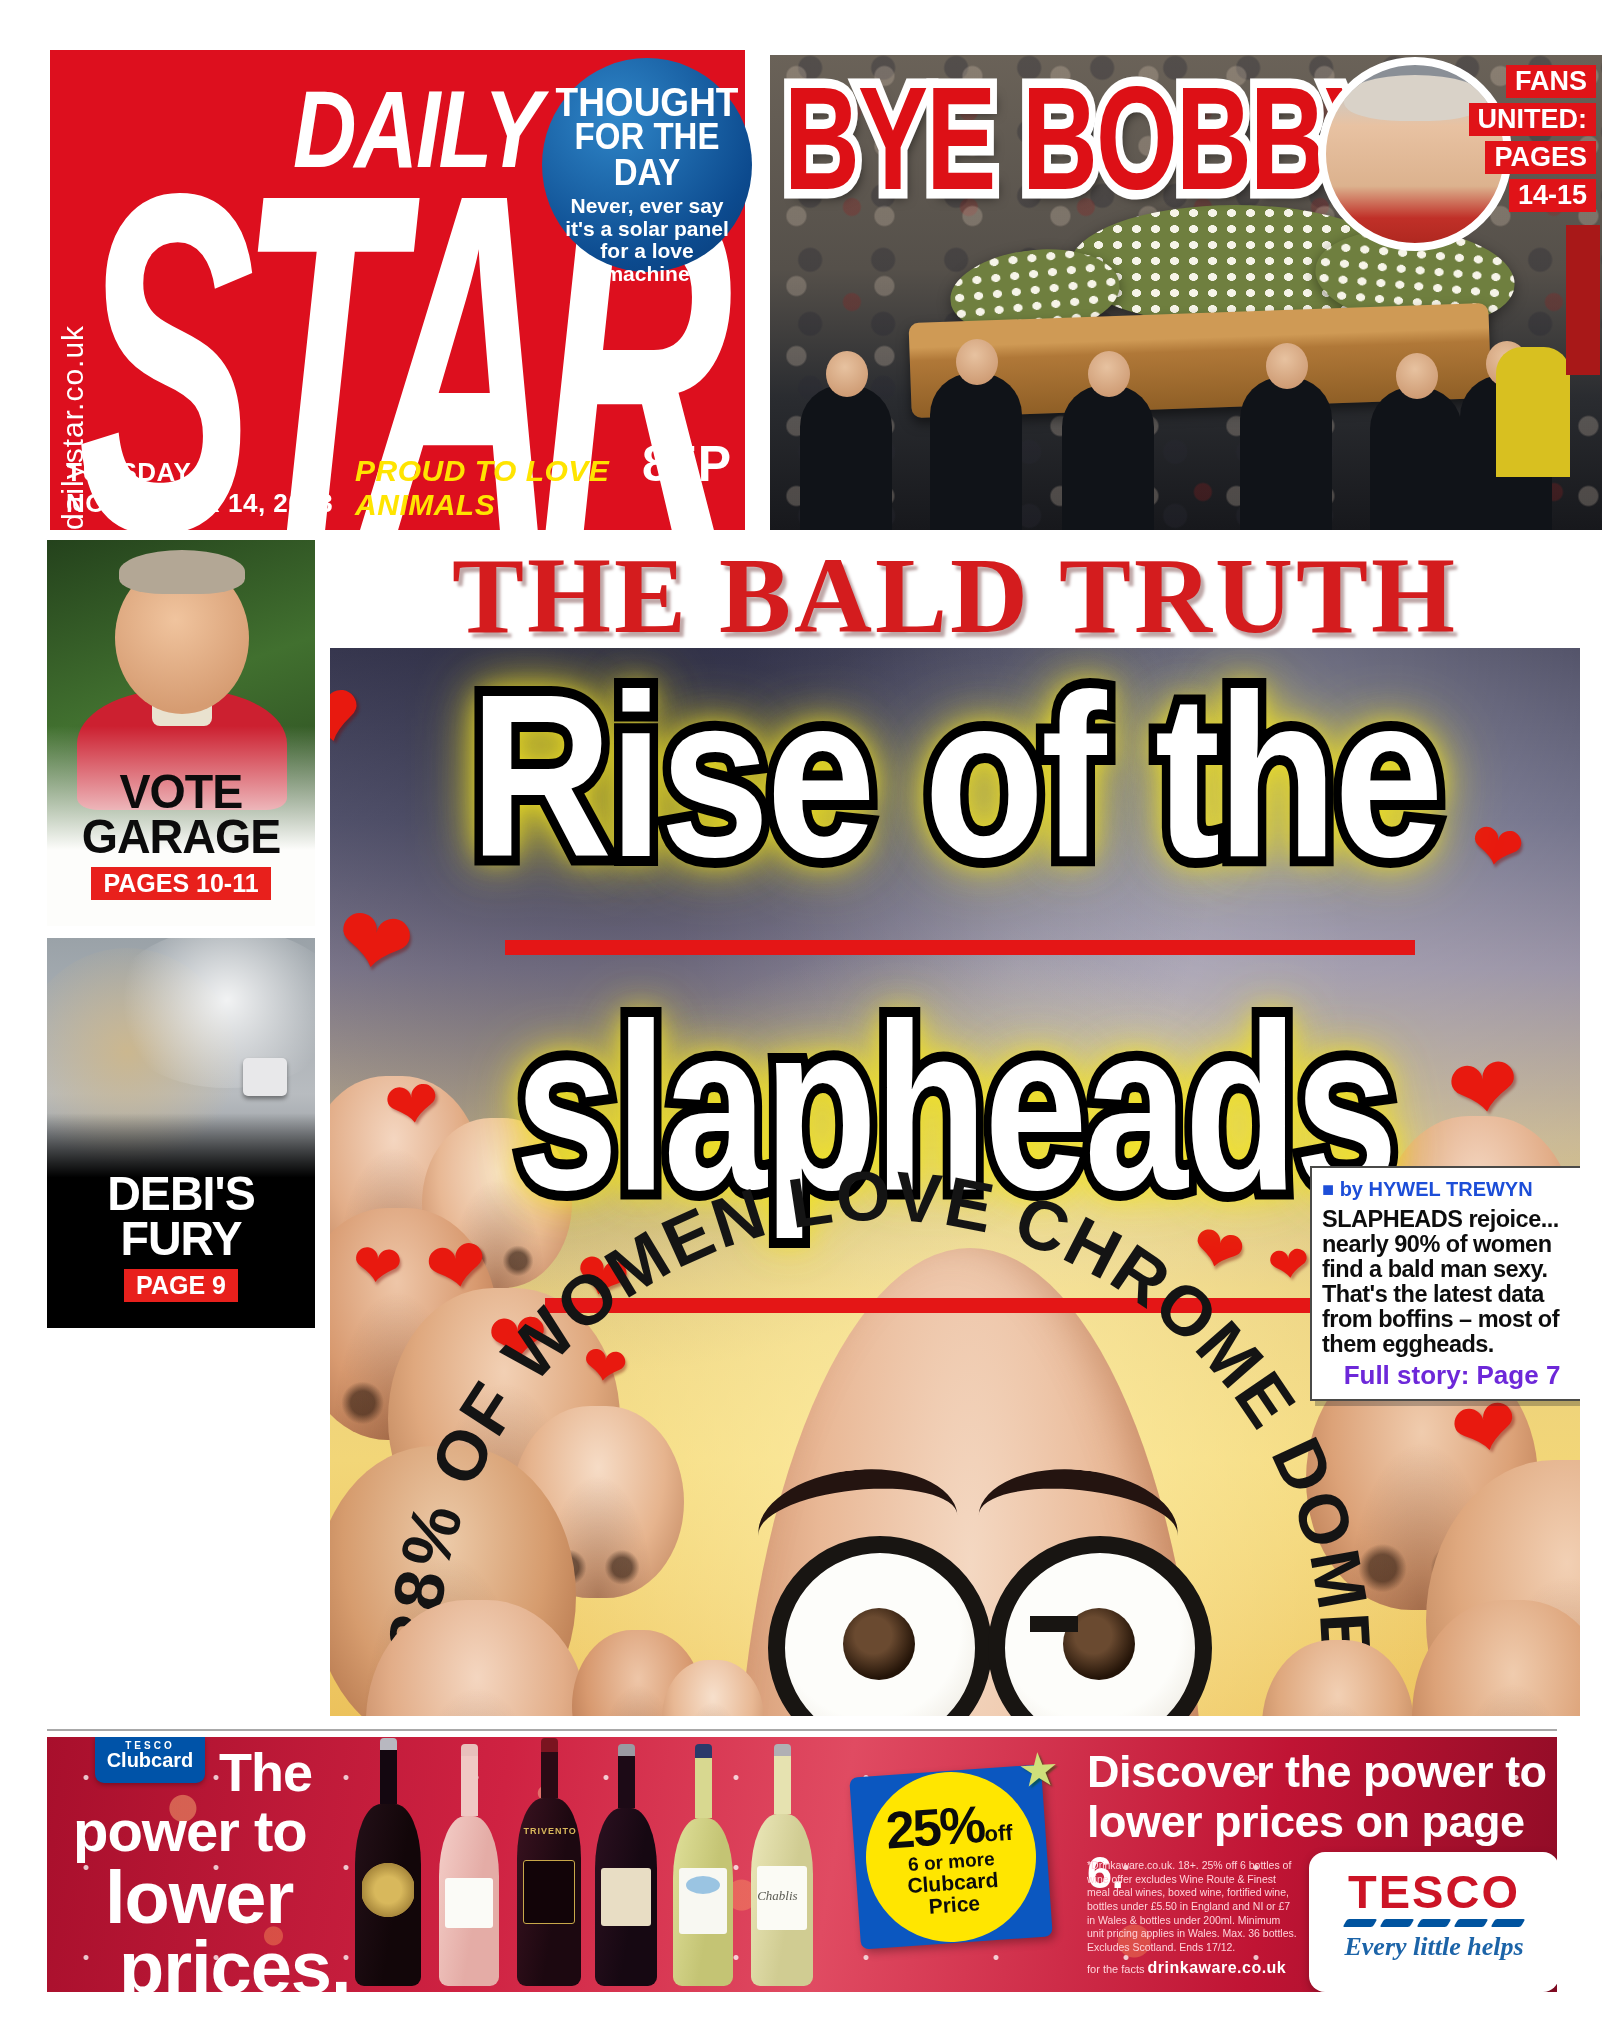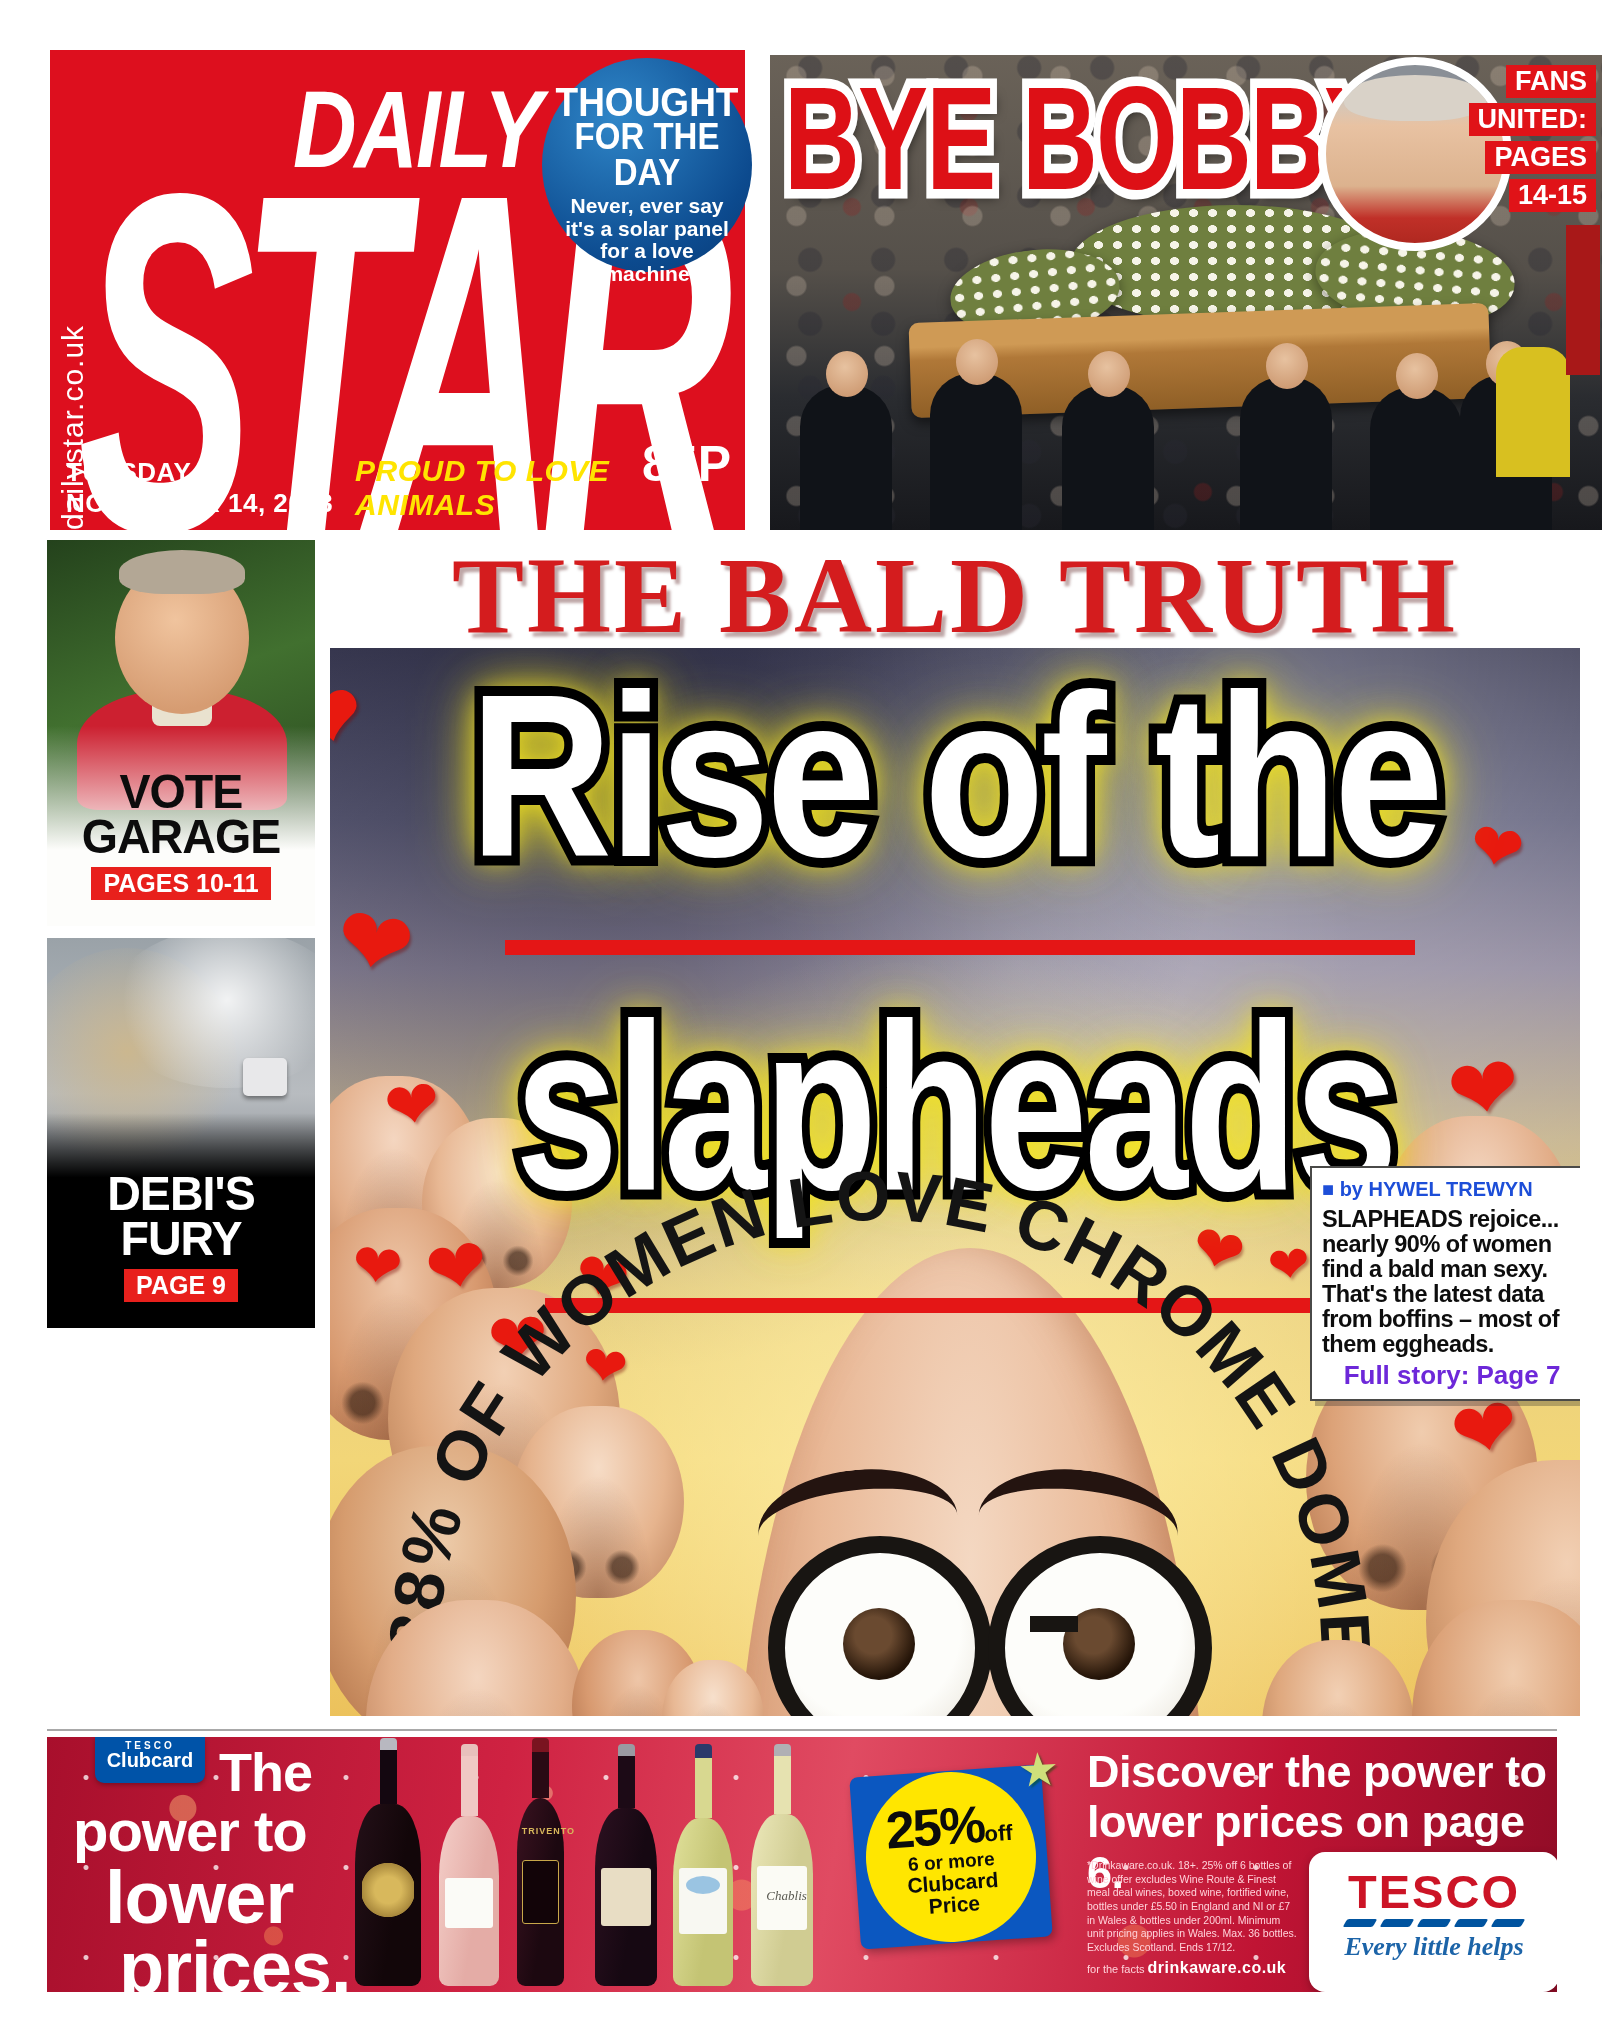--- a/index.html
+++ b/index.html
@@ -344,21 +344,21 @@
       </div>
     </div>
     <div class="bottle" style="left:392px;">
       <div class="bneck" style="height:72px;background:linear-gradient(#e8c0bc 0 12px,#f0c8c4 12px);"></div>
       <div class="bbody" style="width:60px;height:170px;background:linear-gradient(100deg,#f4cec8,#e4aca6 60%);">
         <div class="blabel" style="top:62px;height:50px;background:#fbfbf7;"></div>
       </div>
     </div>
     <div class="bottle" style="left:470px;">
       <div class="bneck" style="height:60px;background:linear-gradient(#7a1420 0 14px,#2a0a14 14px);"></div>
-      <div class="bbody" style="width:47px;height:188px;background:linear-gradient(100deg,#3a1220,#1c0810 60%);">
+      <div class="bbody" style="width:64px;height:188px;background:linear-gradient(100deg,#3a1220,#1c0810 60%);">
         <div class="blabel" style="top:28px;height:26px;background:transparent;text-align:center;color:#d8b85c;font-size:9px;font-weight:700;letter-spacing:1px;">TRIVENTO</div>
         <div class="blabel" style="top:62px;height:62px;background:#120408;border:1px solid #c8a84a;"></div>
       </div>
     </div>
     <div class="bottle" style="left:548px;">
       <div class="bneck" style="height:64px;background:linear-gradient(#9a9aa2 0 12px,#1c0a16 12px);"></div>
       <div class="bbody" style="width:62px;height:178px;background:linear-gradient(100deg,#2c1020,#160812 60%);">
         <div class="blabel" style="top:60px;height:58px;background:#e8ddc4;"></div>
       </div>
     </div>
@@ -366,21 +366,21 @@
       <div class="bneck" style="height:74px;background:linear-gradient(#2a3a6a 0 14px,#d8d890 14px);"></div>
       <div class="bbody" style="width:60px;height:168px;background:linear-gradient(100deg,#e0e09a,#c4c474 60%);">
         <div class="blabel" style="top:50px;height:66px;background:#f8f8f2;">
           <div style="margin:8px auto 0;width:34px;height:18px;border-radius:50%;background:#9ac4e2;"></div>
         </div>
       </div>
     </div>
     <div class="bottle" style="left:704px;">
       <div class="bneck" style="height:70px;background:linear-gradient(#b0b0b4 0 12px,#e6e2b0 12px);"></div>
       <div class="bbody" style="width:62px;height:172px;background:linear-gradient(100deg,#ece8ba,#d0cc92 60%);">
-        <div class="blabel" style="top:52px;height:64px;background:#fbfbf5;text-align:right;color:#5a5a52;
+        <div class="blabel" style="top:52px;height:64px;background:#fbfbf5;text-align:left;color:#5a5a52;
              font-family:'Liberation Serif',serif;font-style:italic;font-size:13px;padding-top:22px;box-sizing:border-box;">Chablis</div>
       </div>
     </div>
 
     <div id="offer" class="abs">
       <span class="star">★</span>
       <div class="circle">
         <div class="pct"><span>25%</span><small>off</small></div>
         <div class="l2">6 or more</div>
         <div class="l3">Clubcard</div>

